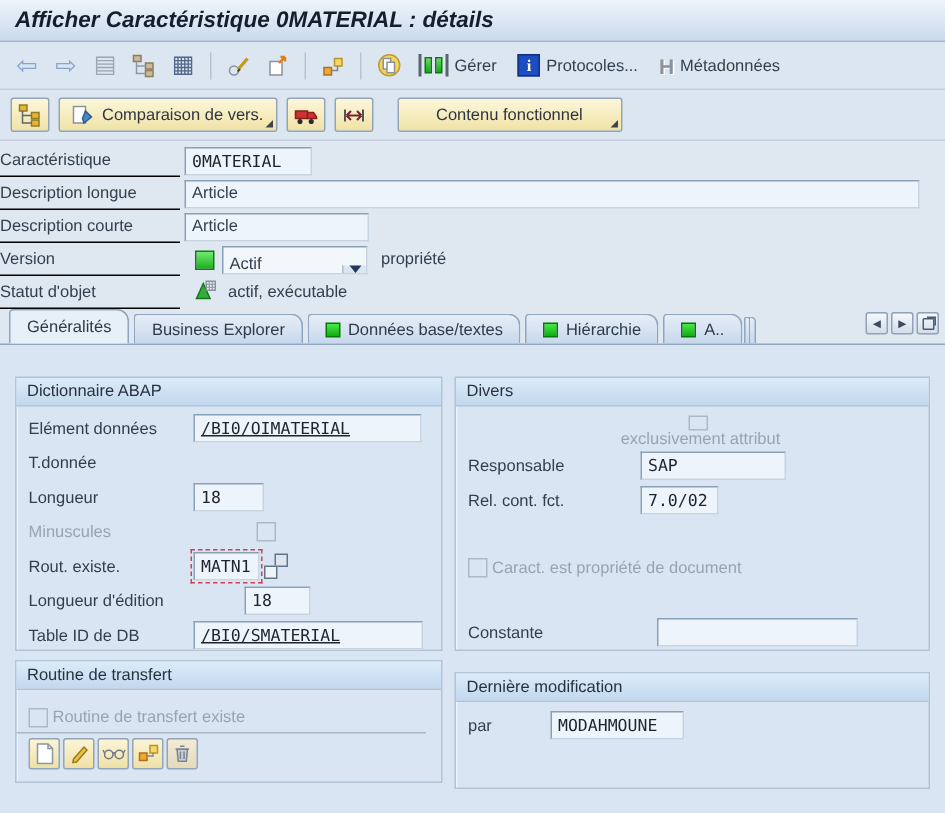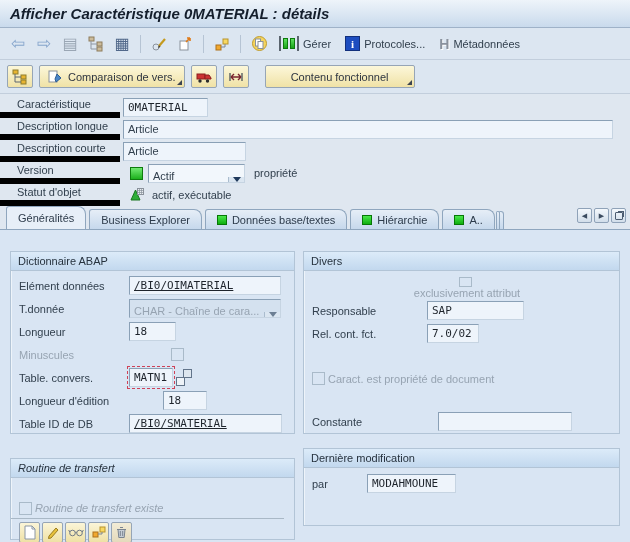--- a/index.html
+++ b/index.html
@@ -34,22 +34,22 @@
   .ybtn { position:relative; background:linear-gradient(#fcf7da,#f0e2a6); border:1px solid #96a5b6;
           border-radius:2px; height:23px; display:flex; align-items:center; gap:5px; padding:0 8px; color:#2e3540; }
   .ybtn.iconic { width:26px; justify-content:center; padding:0; }
   .menu-corner { position:absolute; right:2px; bottom:2px; width:0; height:0;
                  border-left:5px solid transparent; border-bottom:5px solid #3d4450; }
   .btn-wide { min-width:150px; justify-content:center; }
 
   
   .formarea { padding-top:2px; height:112px; }
   .frow { height:22px; display:flex; align-items:center; }
-  .flabel { width:120px; height:22px; display:flex; align-items:center; padding-left:17px;
-            border-bottom:6px solid #000000; }
+  .flabel { width:120px; height:22px; display:flex; align-items:center; padding-left:0;
+            border-bottom:1px solid #000000; }
   .fld { background:#eef4fb; border:1px solid; border-color:#8aa0b6 #c6d4e2 #c6d4e2 #8aa0b6;
          height:19px; display:flex; align-items:center; padding:0 4px; margin-left:3px; }
   .mono { font-family:"DejaVu Sans Mono","Liberation Mono",monospace; font-size:11px; color:#1e242c; }
   .w-char { width:85px; }  .w-dlong { width:490px; } .w-dcourt { width:123px; }
   .combo { display:flex; align-items:flex-end; height:19px; margin-left:5px;
            border:1px solid; border-color:#8aa0b6 #c6d4e2 #c6d4e2 #8aa0b6; background:#f2f7fc; }
   .combo .val { display:flex; align-items:center; padding:0 4px; }
   .combo .arr { width:16px; background:#dbe6f1; border-left:1px solid #aabcce;
                 display:flex; align-items:center; justify-content:center; }
   .tri-dn { width:0; height:0; border-left:4px solid transparent; border-right:4px solid transparent;
@@ -288,37 +288,31 @@
       <div class="ghead">
           <span>Dictionnaire ABAP</span>
         </div>
       <div class="gbody">
         <div class="grow">
           <span class="glabel">Elément données</span>
           <span class="gfld mono u" style="width:152px;">/BI0/OIMATERIAL</span>
         </div>
         <div class="grow">
           <span class="glabel">T.donnée</span>
-          <span class="combo" style="width:152px; margin-left:0; background:#d4e1ef;">
-            <span class="val dis" style="flex:1; overflow:hidden; white-space:nowrap;">CHAR - Chaîne de cara...</span>
-            <span class="arr">
-                <span class="tri-dn" style="border-top-color:#6d7f94;"></span>
-              </span>
-          </span>
         </div>
         <div class="grow">
           <span class="glabel">Longueur</span>
           <span class="gfld mono" style="width:47px;">18</span>
         </div>
         <div class="grow">
           <span class="glabel dis">Minuscules</span>
           <span class="cb disabled" style="margin-left:42px;"></span>
         </div>
         <div class="grow">
-          <span class="glabel">Table. convers.</span>
+          <span class="glabel">Rout. existe.</span>
           <span class="gfld mono focus-red" style="width:44px; ">MATN1</span>
           <span class="sq-copy">
               <i></i>
               <i></i>
             </span>
         </div>
         <div class="grow">
           <span class="glabel">Longueur d'édition</span>
           <span class="gfld mono" style="width:44px; margin-left:34px;">18</span>
         </div>
@@ -352,25 +346,25 @@
           <span class="dis" style="margin-left:3px;">Caract. est propriété de document</span>
         </div>
         <div class="spacer20"></div>
         <div class="grow">
           <span class="glabel">Constante</span>
           <span class="gfld mono" style="width:134px; margin-left:16px;"></span>
         </div>
       </div>
     </div>
 
-    <div class="group" style="left:10px; top:228px; width:285px; height:82px;font-style:italic;">
+    <div class="group" style="left:10px; top:210px; width:285px; height:82px;">
       <div class="ghead">
           <span>Routine de transfert</span>
         </div>
-      <div class="gbody" style="padding-top:20px;">
+      <div class="gbody" style="padding-top:8px;">
         <div class="grow underline-row" style="height:21px;">
           <span class="cb disabled"></span>
           <span class="dis" style="margin-left:3px;">Routine de transfert existe</span>
         </div>
         <div class="grow" style="height:26px;">
           <span class="rbtn">
             <svg width="14" height="15">
                 <path d="M2 1 h7 l3 3 v10 h-10 z" fill="#ffffff" stroke="#8a96a4"></path>
                 <path d="M9 1 v3 h3" fill="none" stroke="#8a96a4"></path>
               </svg>

